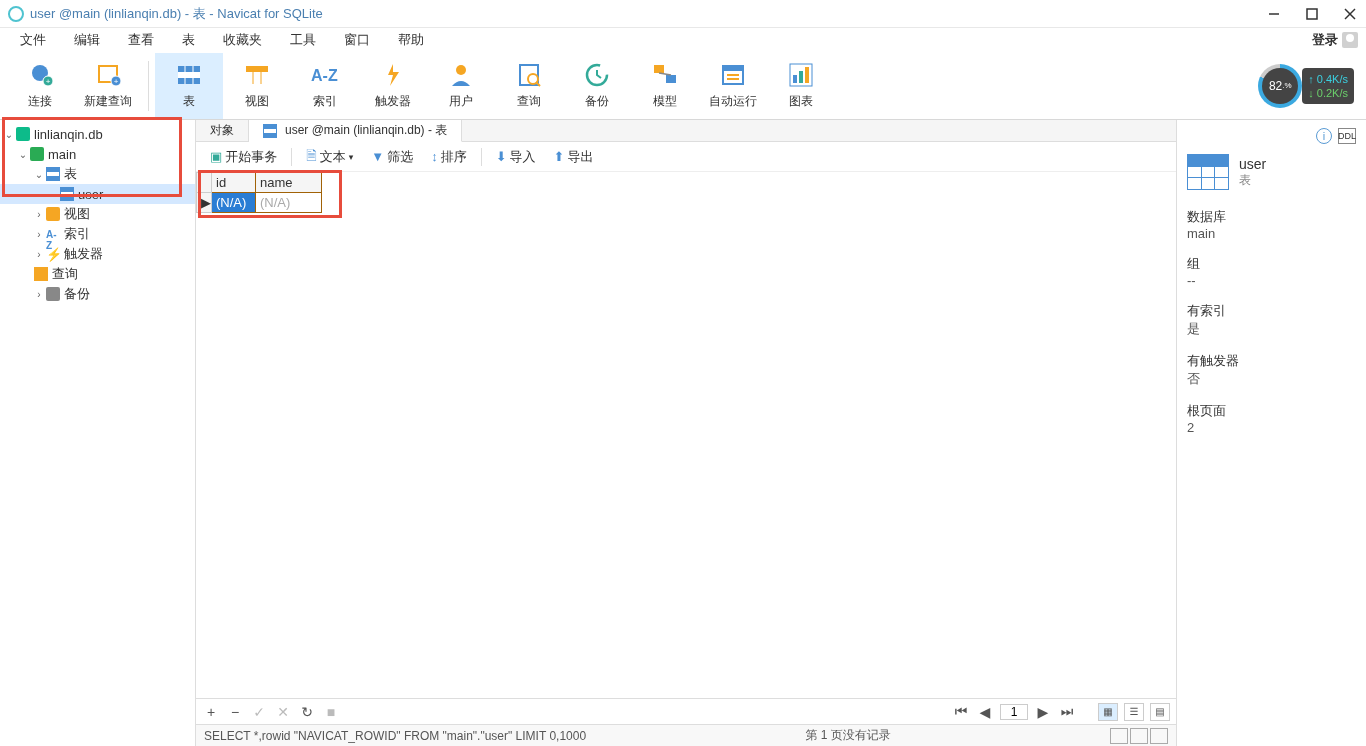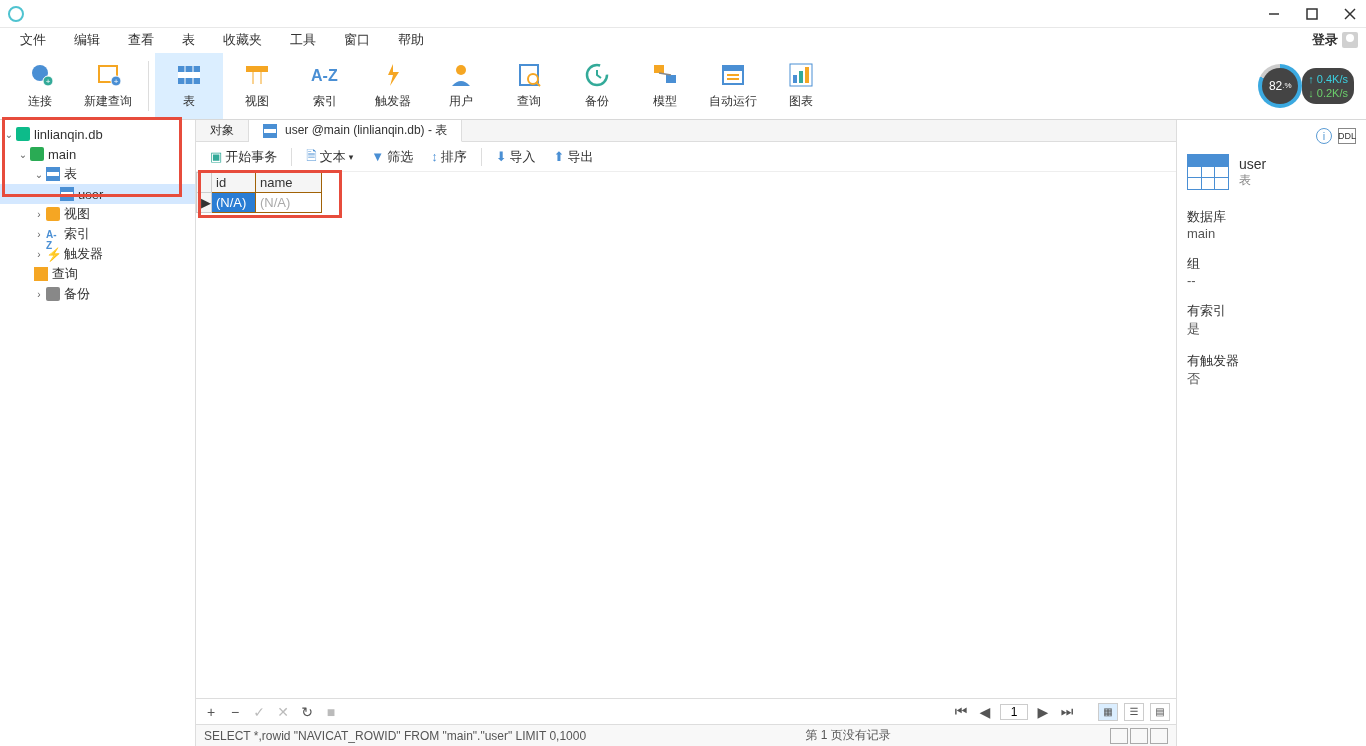--- a/index.html
+++ b/index.html
@@ -21,21 +21,21 @@
 
 
 .toolbar { height: 68px; display: flex; align-items: center; border-bottom: 1px solid #d8d8d8; padding-left: 6px;}
 .tool { width: 68px; height: 66px; display: flex; flex-direction: column; align-items: center; justify-content: center; gap:4px; cursor:pointer; font-size:12px;}
 .tool.active { background: #dbeeff; }
 .tool .ico { width: 28px; height: 28px; display:flex; align-items:center; justify-content:center;}
 .spacer-flex { flex: 1; }
 .perf-widget { display:flex; align-items:center; margin-right:12px;}
 .circle { width:44px; height:44px; border-radius:50%; background: conic-gradient(#3ba9e0 0 295deg, #ccc 295deg 360deg); display:flex; align-items:center; justify-content:center; position:relative;}
 .circle-inner{ width:36px; height:36px; border-radius:50%; background:#444; display:flex; align-items:center; justify-content:center; color:#fff; font-size:12px;}
-.speed{ background:#444; border-radius:14px; padding:4px 6px; color:#aaa; font-size:11px; line-height:14px;}
+.speed{ background:#444; border-radius:4px; padding:4px 6px; color:#aaa; font-size:11px; line-height:14px;}
 .speed .up{color:#3bd0e0;} .speed .down{color:#6bcf6b;}
 
 
 .main { flex: 1; display:flex; min-height: 0; }
 .sidebar { width: 196px; border-right:1px solid #ddd; padding-top:4px; position:relative;}
 .sidebar .hl-box { position:absolute; left:2px; top:-3px; width:180px; height:80px; border:3px solid #e74c3c; z-index:5; pointer-events:none;}
 .tree-node { display:flex; align-items:center; height:20px; padding-left: 6px; cursor:pointer; font-size:13px; gap:2px;}
 .tree-node.sel { background:#d4e8ff; }
 .chev{ width:10px; text-align:center; color:#666; font-size: 10px;}
 .ico-db{ width:14px; height:14px; background:#2aab54; border-radius:2px; margin-right:2px;}
@@ -89,20 +89,21 @@
 .rp-label{ color:#333; font-size:13px;}
 .rp-val{ color:#555; font-size:13px;}
 
 svg{display:block;}
 </style>
 </head>
 <body>
 
 <div class="titlebar">
   <div class="app-icon"></div>
+  <div class="title">user @main (linlianqin.db) - 表 - Navicat for SQLite</div>
   <div class="win-controls">
     <div class="win-btn">
         <svg width="12" height="12">
           <line x1="1" y1="6" x2="11" y2="6" stroke="#333" stroke-width="1.5"></line>
         </svg>
       </div>
     <div class="win-btn">
         <svg width="12" height="12">
           <rect x="1" y="1" width="10" height="10" fill="none" stroke="#333" stroke-width="1.5"></rect>
         </svg>
@@ -438,15 +439,19 @@
           <div class="rp-val">--</div>
         </div>
         <div class="rp-field">
           <div class="rp-label">有索引</div>
           <div class="rp-val">是</div>
         </div>
         <div class="rp-field">
           <div class="rp-label">有触发器</div>
           <div class="rp-val">否</div>
         </div>
+        <div class="rp-field">
+          <div class="rp-label">根页面</div>
+          <div class="rp-val">2</div>
+        </div>
       </div>
   </div>
 </div>
 
 </body></html>

